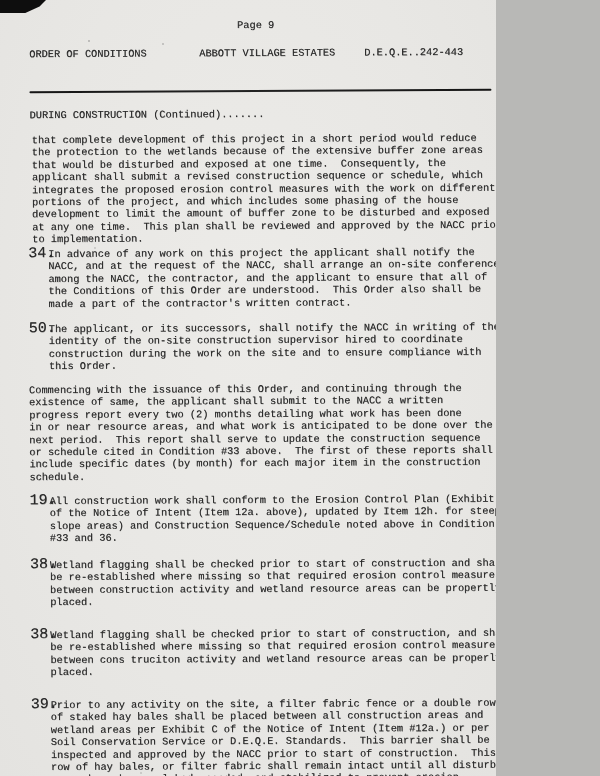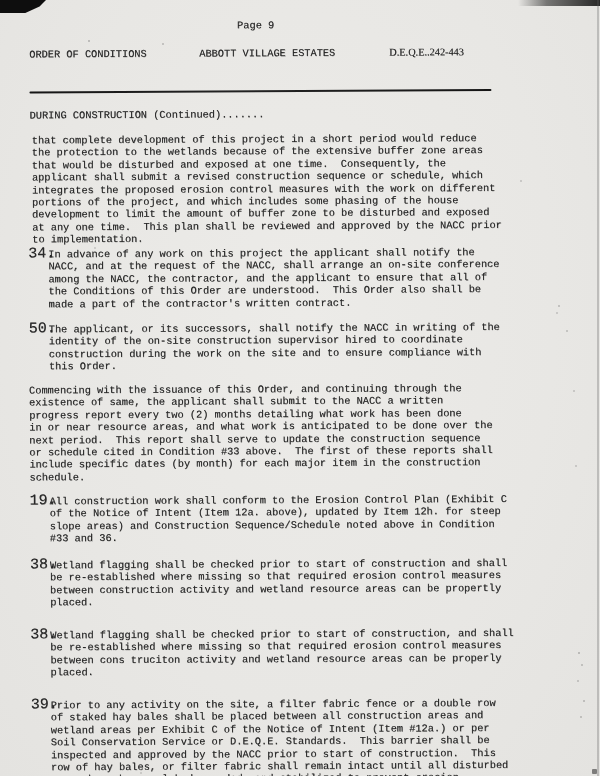--- a/index.html
+++ b/index.html
@@ -3,21 +3,21 @@
 <meta charset="utf-8">
 <style>
   html, body { margin: 0; padding: 0; }
   body {
     width: 600px; height: 776px;
     background: #b8b8b6;
     font-family: "Liberation Mono", "DejaVu Sans Mono", monospace;
   }
   .page {
     position: relative;
-    width: 600px; height: 776px;
+    width: 496px; height: 776px;
     background: #e9e8e5;
     background-image: radial-gradient(ellipse at 50% 40%, #ecebe8 0%, #e8e7e4 60%, #e4e3e0 100%);
     overflow: hidden;
     color: #282828;
   }
   .content {
     position: absolute; inset: 0;
     transform: rotate(-0.3deg);
     transform-origin: 50% 50%;
   }
@@ -25,21 +25,21 @@
     position: absolute;
     font-size: 10.3px;
     line-height: 12.4px;
     white-space: pre;
     letter-spacing: 0px;
     text-shadow: 0.3px 0.3px 0.4px rgba(35,35,35,0.55);
   }
   .page-label { top: 19px; left: 239px; }
   .hdr-left   { top: 47px; left: 31px; }
   .hdr-center { top: 47px; left: 201px; }
-  .hdr-right  { top: 47px; left: 391px; font-family: Liberation Serif, serif; }
+  .hdr-right  { top: 47px; left: 366px; }
   .rule {
     position: absolute;
     top: 90px; left: 31px;
     width: 462px; height: 2px;
     background: linear-gradient(to right, #151515 0%, #232323 45%, #151515 100%);
     border-radius: 1px;
   }
   .section-heading { top: 108px; left: 31px; }
   .intro { top: 133px; left: 33px; }
   .item {

